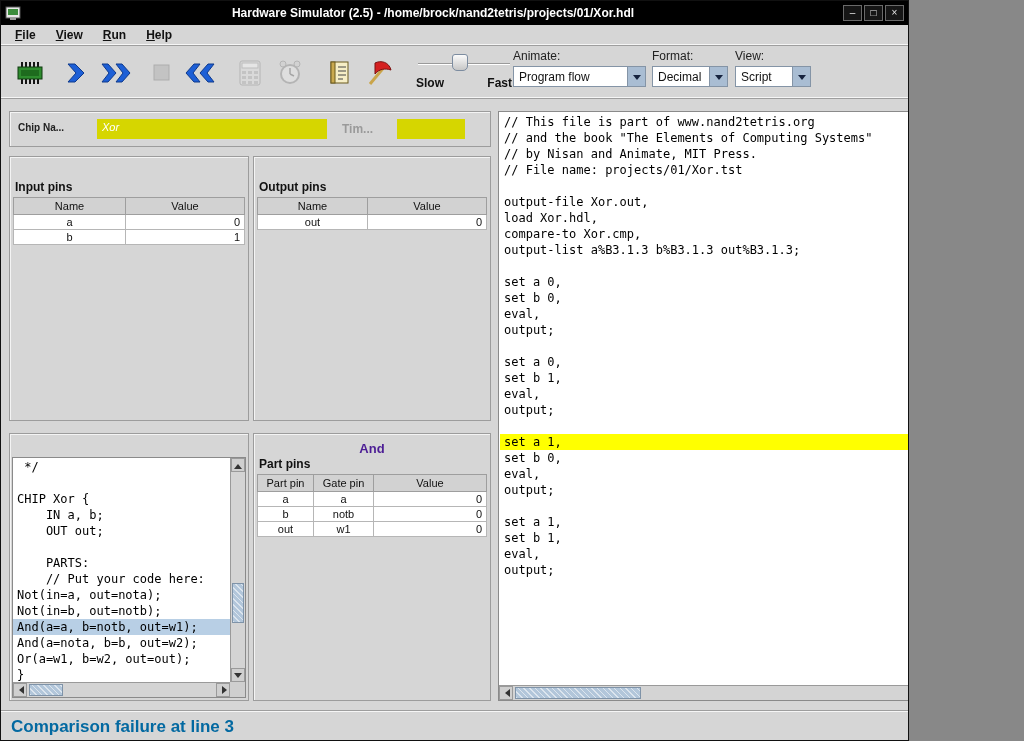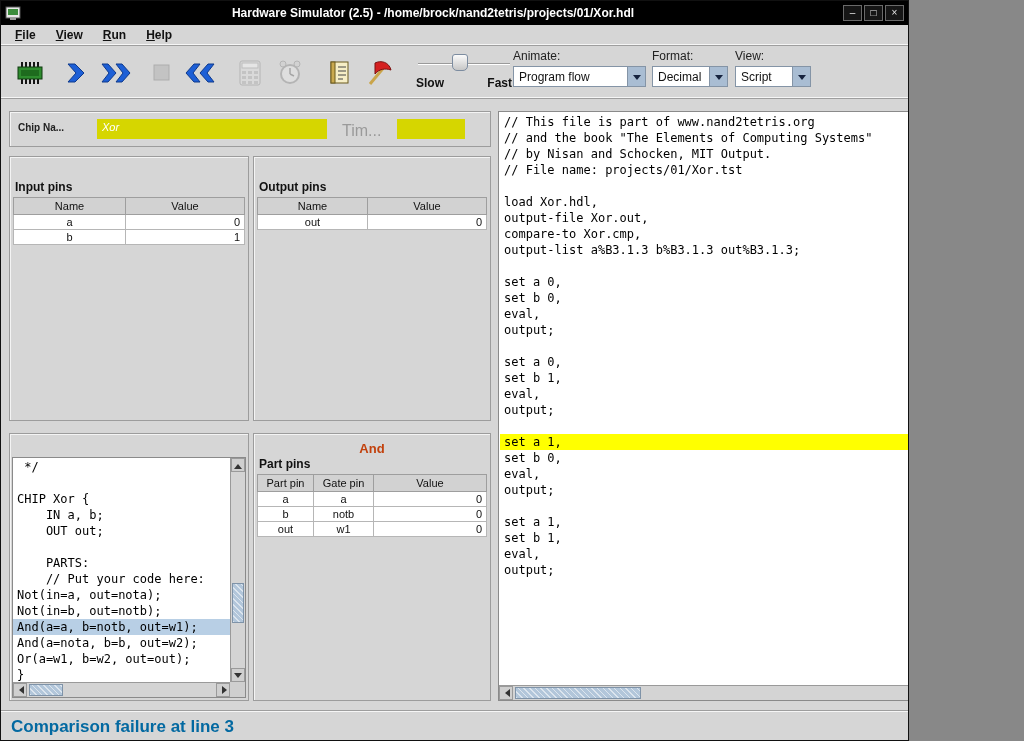--- a/index.html
+++ b/index.html
@@ -39,39 +39,39 @@
   
   .content { position:absolute; left:0; top:98px; width:1024px; height:613px; background:#d6d6d6; }
   .panel { position:absolute; background:#d6d6d6; border:1px solid #9c9c9c; box-shadow:inset 1px 1px 0 #f4f4f4; }
   .panel-title { font-weight:bold; font-size:12px; color:#111; padding:23px 0 3px 5px; white-space:nowrap; }
 
   
   .chip-bar { left:8px; top:12px; width:482px; height:36px; }
   .chip-label { position:absolute; left:8px; top:10px; font-weight:bold; font-size:10px; color:#222; }
   .yellow-field { position:absolute; top:7px; height:20px; background:#d6d600; color:#fff; font-size:11px; padding:2px 5px; overflow:hidden; white-space:nowrap;font-style:italic; }
   .chip-name-field { left:87px; width:230px; }
-  .time-label { position:absolute; left:332px; top:10px; font-weight:normal; font-size:16px; color:#9a9a9a; }
+  .time-label { position:absolute; left:332px; top:10px; font-weight:bold; font-size:12px; color:#9a9a9a; }
   .time-field { left:387px; width:68px; }
 
   
   .input-pins-panel  { left:8px;  top:57px; width:240px; height:265px; }
   .output-pins-panel { left:252px; top:57px; width:238px; height:265px; }
   .hdl-panel        { left:8px;  top:334px; width:240px; height:268px; }
   .part-pins-panel  { left:252px; top:334px; width:238px; height:268px; }
   .script-panel     { left:497px; top:12px; width:515px; height:590px; background:#fff; border:1px solid #8a8a8a; box-shadow:none; }
 
   table.pins-table { border-collapse:collapse; table-layout:fixed; width:calc(100% - 6px); margin:0 3px; font-size:11px; }
   .pins-table th { background:#d2d2d2; font-weight:normal; color:#111; border:1px solid #9e9e9e; height:17px; text-align:center; }
   .pins-table td { background:#fff; border:1px solid #b6b6b6; height:15px; text-align:center; padding:0 4px; color:#111; }
   .pins-table td:last-child { text-align:right; }
   .input-pins-panel th:first-child, .input-pins-panel td:first-child { width:112px; }
   .output-pins-panel th:first-child, .output-pins-panel td:first-child { width:110px; }
   .part-pins-panel th:nth-child(1) { width:56px; }
   .part-pins-panel th:nth-child(2) { width:60px; }
-  .part-subtitle { position:absolute; left:50%; top:7px; transform:translateX(-50%); font-weight:bold; font-size:13px; color:#c2410c; }
+  .part-subtitle { position:absolute; left:50%; top:7px; transform:translateX(-50%); font-weight:bold; font-size:13px; color:#4c1d95; }
 
   
   .code-area { position:absolute; left:2px; right:2px; top:23px; bottom:2px; background:#fff; border:1px solid #8a8a8a; }
   .code-lines { position:absolute; left:0; top:1px; right:15px; bottom:15px; overflow:hidden; font-family:"DejaVu Sans Mono", monospace; font-size:12px; }
   .script-lines { position:absolute; left:1px; top:2px; right:1px; bottom:15px; overflow:hidden; font-family:"DejaVu Sans Mono", monospace; font-size:12px; }
   .code-line { height:16px; line-height:16px; white-space:pre; padding-left:4px; }
   .code-line.sel { background:#b8cfe5; }
   .code-line.hl  { background:#ffff00; }
 
   
@@ -354,25 +354,25 @@
               <td>0</td>
             </tr>
           </tbody>
         </table>
     </div>
 
     <div class="panel script-panel">
       <div class="script-lines">
           <div class="code-line">// This file is part of www.nand2tetris.org</div>
           <div class="code-line">// and the book "The Elements of Computing Systems"</div>
-          <div class="code-line">// by Nisan and Schocken, MIT Output.</div>
+          <div class="code-line">// by Nisan and Animate, MIT Press.</div>
           <div class="code-line">// File name: projects/01/Xor.tst</div>
           <div class="code-line"></div>
+          <div class="code-line">output-file Xor.out,</div>
           <div class="code-line">load Xor.hdl,</div>
-          <div class="code-line">output-file Xor.out,</div>
           <div class="code-line">compare-to Xor.cmp,</div>
           <div class="code-line">output-list a%B3.1.3 b%B3.1.3 out%B3.1.3;</div>
           <div class="code-line"></div>
           <div class="code-line">set a 0,</div>
           <div class="code-line">set b 0,</div>
           <div class="code-line">eval,</div>
           <div class="code-line">output;</div>
           <div class="code-line"></div>
           <div class="code-line">set a 0,</div>
           <div class="code-line">set b 1,</div>

